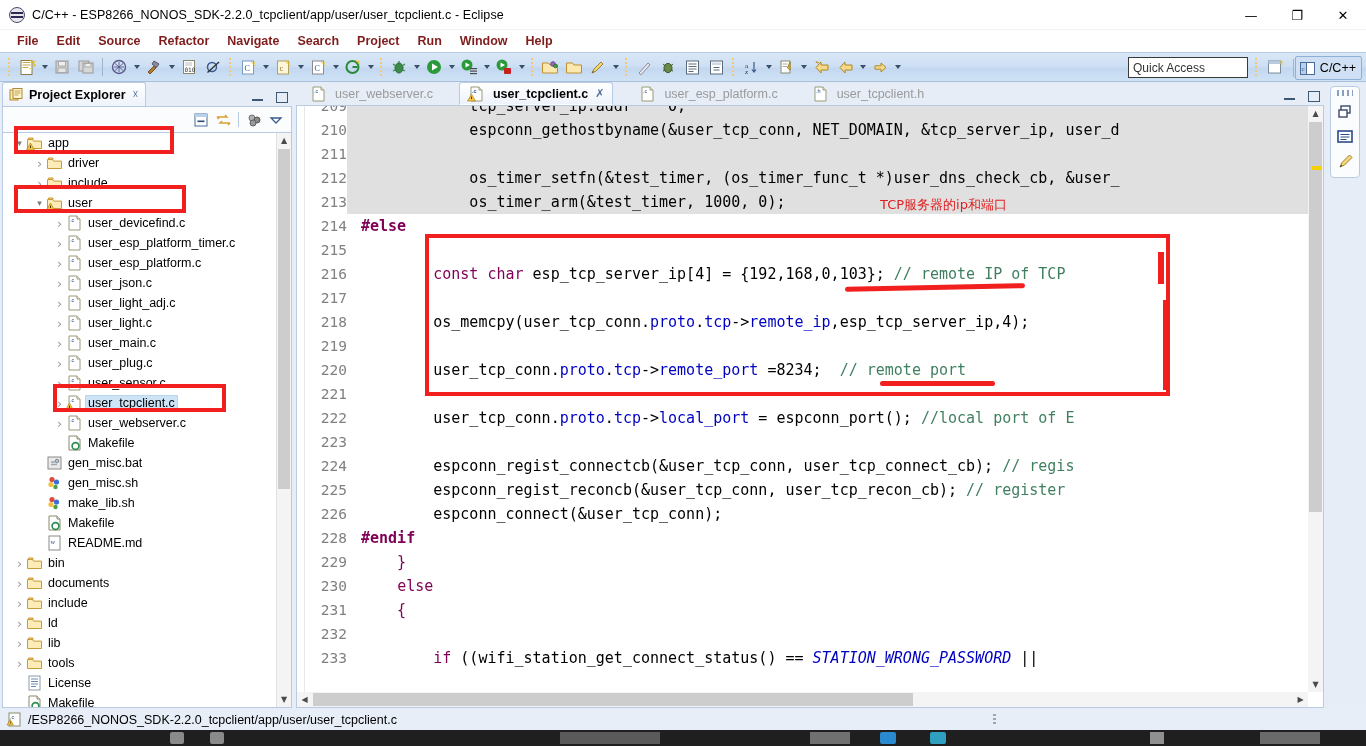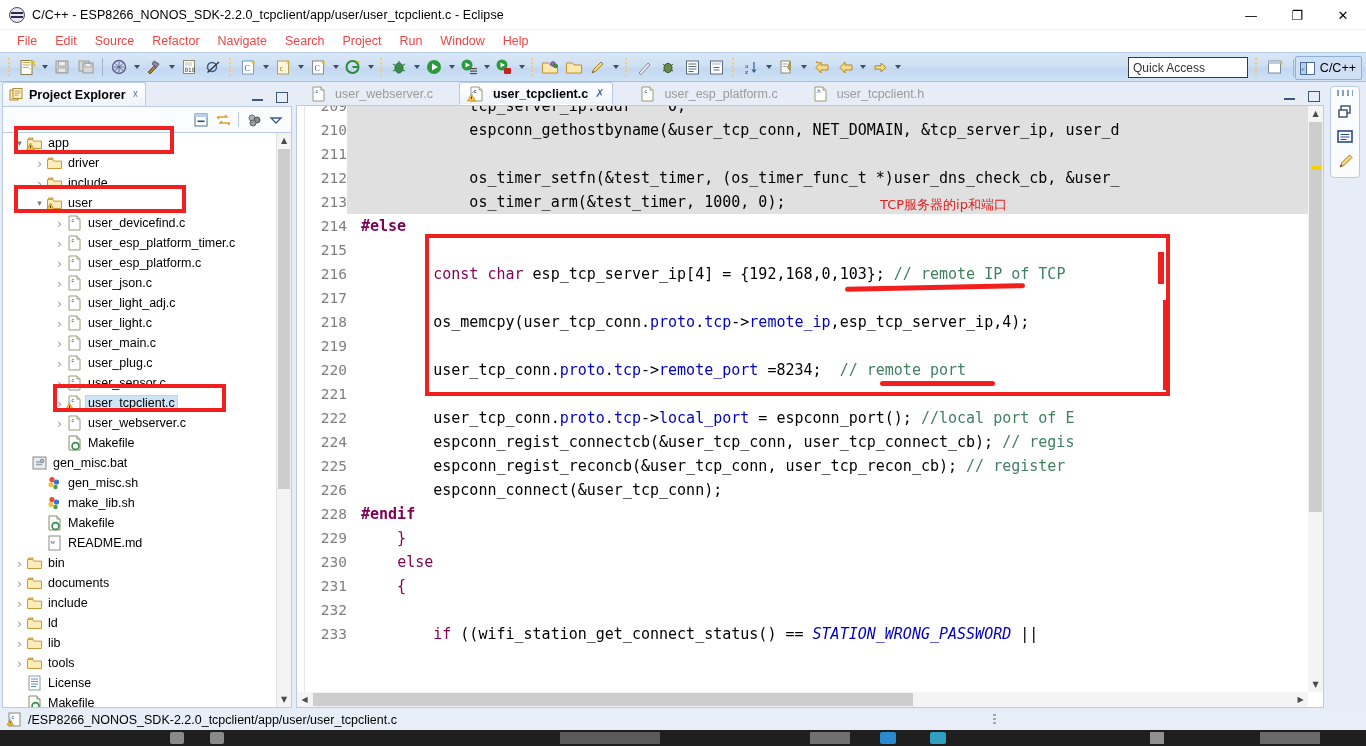--- a/index.html
+++ b/index.html
@@ -25,21 +25,21 @@
   }
   .tb-icon::before{content:"";position:absolute;left:1px;right:1px;top:4px;height:2px;background:#2a2a55;}
   .tb-icon::after{content:"";position:absolute;left:1px;right:1px;top:8px;height:2px;background:#2a2a55;}
   .tb-title { font-size:12.5px; color:#000; letter-spacing:.1px; }
   .win-btns { position:absolute; right:0; top:0; height:30px; display:flex; }
   .win-btn { width:46px; height:30px; display:flex; align-items:center; justify-content:center; }
   .glyph { font-size:13px; line-height:1; color:#000; font-family:"DejaVu Sans",sans-serif; }
 
   
   .menubar { height:22px; background:#fff; display:flex; align-items:center; padding-left:8px; }
-  .menu-item { font-size:12.5px; padding:2px 9px; color:#ef4444; cursor:default; }
+  .menu-item { font-size:12.5px; padding:2px 9px; color:#7f1d1d; cursor:default;font-weight:bold; }
 
   
   .toolbar {
     height:30px;
     background:linear-gradient(to bottom,#d9e7f7 0%,#cfe0f4 45%,#c3d8f0 55%,#cfe2f6 100%);
     border-top:1px solid #b6cbe4; border-bottom:1px solid #a8bfdb;
     display:flex; align-items:center; padding-left:4px; position:relative;
   }
   .tgrip { width:7px;height:20px; margin:0 2px; position:relative; flex:none;}
   .tgrip::before{content:"";position:absolute;left:2px;top:1px;width:2px;height:18px;
@@ -659,21 +659,21 @@
             </div>
             <div class="trow" style="padding-left: 50px;">
               <span class="twist"></span>
               <span class="ticon"><svg width="17" height="16" viewBox="0 0 17 16">
                   <path d="M3 1 h8 l3 3 v11 h-11 z" fill="#fff" stroke="#8a8a6a"></path>
                   <path d="M11 1 v3 h3" fill="#ededdd" stroke="#8a8a6a"></path>
                   <circle cx="9.5" cy="11" r="3.4" fill="#fff" stroke="#2e8b4f" stroke-width="1.6"></circle>
                 </svg></span>
               <span class="tlabel">Makefile</span>
             </div>
-            <div class="trow" style="padding-left: 15px;">
+            <div class="trow" style="padding-left: 30px;">
               <span class="twist"></span>
               <span class="ticon"><svg width="17" height="16" viewBox="0 0 17 16">
                   <rect x="2" y="2" width="13" height="12" fill="#eaeaea" stroke="#8a8a8a"></rect>
                   <path d="M5 7 l4 0 M5 9.5 l6 0" stroke="#9aa8b4" stroke-width="1.6"></path>
                   <circle cx="11" cy="6" r="1.8" fill="#b8c4cc" stroke="#7a8a96"></circle>
                 </svg></span>
               <span class="tlabel">gen_misc.bat</span>
             </div>
             <div class="trow" style="padding-left: 30px;">
               <span class="twist"></span>
@@ -840,20 +840,21 @@
               <div class="cline inactive"><span class="lnum">213</span><span class="ctext"><span class="k-pln">            os_timer_arm(&amp;test_timer, 1000, 0);</span></span></div>
               <div class="cline"><span class="lnum">214</span><span class="ctext"><span class="k-pre">#else</span></span></div>
               <div class="cline"><span class="lnum">215</span><span class="ctext"><span class="k-pln"></span></span></div>
               <div class="cline"><span class="lnum">216</span><span class="ctext"><span class="k-pln">        </span><span class="k-kw">const</span><span class="k-pln"> </span><span class="k-kw">char</span><span class="k-pln"> esp_tcp_server_ip[4] = {192,168,0,103}; </span><span class="k-cmt">// remote IP of TCP </span></span></div>
               <div class="cline"><span class="lnum">217</span><span class="ctext"><span class="k-pln"></span></span></div>
               <div class="cline"><span class="lnum">218</span><span class="ctext"><span class="k-pln">        os_memcpy(user_tcp_conn.</span><span class="k-fld">proto</span><span class="k-pln">.</span><span class="k-fld">tcp</span><span class="k-pln">-&gt;</span><span class="k-fld">remote_ip</span><span class="k-pln">,esp_tcp_server_ip,4);</span></span></div>
               <div class="cline"><span class="lnum">219</span><span class="ctext"><span class="k-pln"></span></span></div>
               <div class="cline"><span class="lnum">220</span><span class="ctext"><span class="k-pln">        user_tcp_conn.</span><span class="k-fld">proto</span><span class="k-pln">.</span><span class="k-fld">tcp</span><span class="k-pln">-&gt;</span><span class="k-fld">remote_port</span><span class="k-pln"> =8234;  </span><span class="k-cmt">// remote port</span></span></div>
               <div class="cline"><span class="lnum">221</span><span class="ctext"><span class="k-pln"></span></span></div>
               <div class="cline"><span class="lnum">222</span><span class="ctext"><span class="k-pln">        user_tcp_conn.</span><span class="k-fld">proto</span><span class="k-pln">.</span><span class="k-fld">tcp</span><span class="k-pln">-&gt;</span><span class="k-fld">local_port</span><span class="k-pln"> = espconn_port(); </span><span class="k-cmt">//local port of E</span></span></div>
+              <div class="cline"><span class="lnum">223</span><span class="ctext"><span class="k-pln"></span></span></div>
               <div class="cline"><span class="lnum">224</span><span class="ctext"><span class="k-pln">        espconn_regist_connectcb(&amp;user_tcp_conn, user_tcp_connect_cb); </span><span class="k-cmt">// regis</span></span></div>
               <div class="cline"><span class="lnum">225</span><span class="ctext"><span class="k-pln">        espconn_regist_reconcb(&amp;user_tcp_conn, user_tcp_recon_cb); </span><span class="k-cmt">// register </span></span></div>
               <div class="cline"><span class="lnum">226</span><span class="ctext"><span class="k-pln">        espconn_connect(&amp;user_tcp_conn);</span></span></div>
               <div class="cline"><span class="lnum">228</span><span class="ctext"><span class="k-pre">#endif</span></span></div>
               <div class="cline"><span class="lnum">229</span><span class="ctext"><span class="k-kw">    }</span></span></div>
               <div class="cline"><span class="lnum">230</span><span class="ctext"><span class="k-pln">    </span><span class="k-kw">else</span></span></div>
               <div class="cline"><span class="lnum">231</span><span class="ctext"><span class="k-kw">    {</span></span></div>
               <div class="cline"><span class="lnum">232</span><span class="ctext"><span class="k-pln"></span></span></div>
               <div class="cline"><span class="lnum">233</span><span class="ctext"><span class="k-pln">        </span><span class="k-kw">if</span><span class="k-pln"> ((wifi_station_get_connect_status() == </span><span class="k-mac">STATION_WRONG_PASSWORD</span><span class="k-pln"> ||</span></span></div>
             </div>

